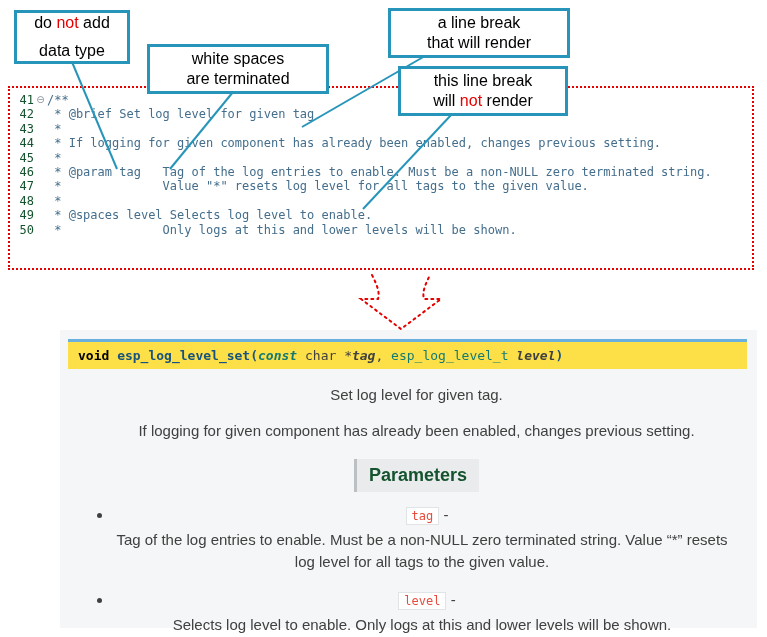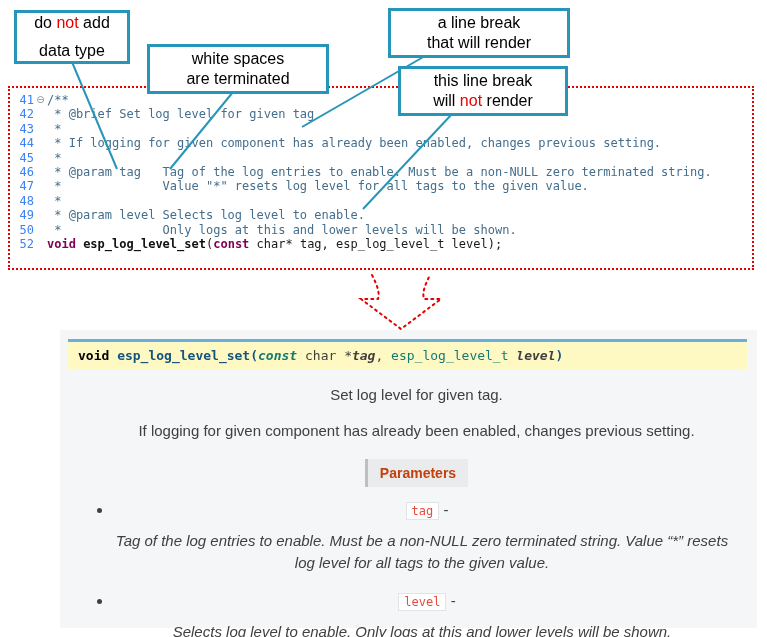--- a/index.html
+++ b/index.html
@@ -16,50 +16,50 @@
   
   #overlay{position:absolute;left:0;top:0;width:767px;height:637px;z-index:4;pointer-events:none;}
   .connector{stroke:var(--teal,#2795b9);stroke-width:2;}
   .arrow-path{stroke:var(--red,#e60000);stroke-width:2;fill:none;stroke-dasharray:2 4;stroke-linecap:round;}
 
   
   #code-panel{position:absolute;left:8px;top:86px;width:746px;height:184px;box-sizing:border-box;
               border:2px dotted var(--red,#e60000);background:#fff;padding:5px 0 0 2px;z-index:2;}
   .code-line{display:flex;font-family:"DejaVu Sans Mono",monospace;font-size:12px;
              line-height:14.4px;white-space:pre;}
-  .gutter{display:inline-block;width:22px;text-align:right;color:#3b82f6;flex:none;}
+  .gutter{display:inline-block;width:22px;text-align:right;color:#14532d;flex:none;}
   .fold{display:inline-block;width:13px;text-align:center;color:#8d959d;font-size:10px;flex:none;
         font-family:"DejaVu Sans",sans-serif;}
   .seg-comment{color:#446e8c;}
   .seg-keyword{color:#7f0055;font-weight:bold;}
   .seg-fn{color:#111;font-weight:bold;}
   .seg-plain{color:#1a1a1a;}
 
   
   #doc-panel{position:absolute;left:60px;top:330px;width:697px;height:298px;box-sizing:border-box;
              background:#f5f6f7;padding:9px 10px 0 8px;z-index:1;color:#404040;}
-  .sig{border-top:3px solid #6ab0de;background:#fef9c3;padding:6px 10px;
+  .sig{border-top:3px solid #6ab0de;background:#fde047;padding:6px 10px;
        font-family:"DejaVu Sans Mono",monospace;font-size:13px;white-space:pre;}
   .sig-kw{font-weight:bold;color:#000;}
   .sig-name{font-weight:bold;color:#17537f;}
   .sig-type{font-weight:bold;font-style:italic;color:#137a73;}
   .sig-type2{color:#137a73;}
   .sig-param{font-weight:bold;font-style:italic;color:#404040;}
   .sig-plain{color:#404040;}
   .doc-content{margin-left:24px;margin-right:6px;font-size:15px;text-align:center;}
   .doc-content p{margin:15px 0 0 0;line-height:1.4;}
   .params-label{display:inline-block;margin-top:18px;background:#e9ebed;
                 border-left:3px solid #bcc0c3;padding:6px 12px;font-weight:bold;
-                color:#c2410c;font-size:14px;}
+                color:#14532d;font-size:18px;}
   ul.params{margin:14px 0 0 0;padding-left:21px;list-style:disc;}
   ul.params li{margin-bottom:18px;}
   .chip{font-family:"DejaVu Sans Mono",monospace;font-size:12px;color:#e74c3c;background:#fff;
         border:1px solid #e1e4e5;padding:1px 5px;}
   .dash{color:#404040;}
-  .param-desc{margin-top:12px;line-height:1.45;max-width:618px;font-style:italic;}
+  .param-desc{margin-top:6px;line-height:1.45;max-width:618px;}
 </style>
 </head>
 <body>
 
 <div id="canvas">
 
   <svg id="overlay" viewBox="0 0 767 637">
     <line class="connector" x1="72" y1="62" x2="117" y2="169"></line>
     <line class="connector" x1="233" y1="92" x2="170" y2="169"></line>
     <line class="connector" x1="425" y1="56" x2="302" y2="127"></line>
@@ -90,23 +90,22 @@
   <div id="code-panel">
     <div>
         <div class="code-line"><span class="gutter">41</span><span class="fold">⊖</span><span class="seg-comment">/**</span></div>
         <div class="code-line"><span class="gutter">42</span><span class="fold"></span><span class="seg-comment"> * @brief Set log level for given tag</span></div>
         <div class="code-line"><span class="gutter">43</span><span class="fold"></span><span class="seg-comment"> *</span></div>
         <div class="code-line"><span class="gutter">44</span><span class="fold"></span><span class="seg-comment"> * If logging for given component has already been enabled, changes previous setting.</span></div>
         <div class="code-line"><span class="gutter">45</span><span class="fold"></span><span class="seg-comment"> *</span></div>
         <div class="code-line"><span class="gutter">46</span><span class="fold"></span><span class="seg-comment"> * @param tag   Tag of the log entries to enable. Must be a non-NULL zero terminated string.</span></div>
         <div class="code-line"><span class="gutter">47</span><span class="fold"></span><span class="seg-comment"> *              Value "*" resets log level for all tags to the given value.</span></div>
         <div class="code-line"><span class="gutter">48</span><span class="fold"></span><span class="seg-comment"> *</span></div>
-        <div class="code-line"><span class="gutter">49</span><span class="fold"></span><span class="seg-comment"> * @param level Selects log level to enable.</span></div>
+        <div class="code-line"><span class="gutter">49</span><span class="fold"></span><span class="seg-comment"> * @spaces level Selects log level to enable.</span></div>
         <div class="code-line"><span class="gutter">50</span><span class="fold"></span><span class="seg-comment"> *              Only logs at this and lower levels will be shown.</span></div>
-        <div class="code-line"><span class="gutter">52</span><span class="fold"></span><span class="seg-keyword">void</span><span class="seg-plain"> </span><span class="seg-fn">esp_log_level_set</span><span class="seg-plain">(</span><span class="seg-keyword">const</span><span class="seg-plain"> char* tag, esp_log_level_t level);</span></div>
       </div>
   </div>
 
   <div id="doc-panel">
     <div class="sig"><span class="sig-kw">void </span><span class="sig-name">esp_log_level_set</span><span class="sig-name">(</span><span class="sig-type">const</span><span class="sig-plain"> char *</span><span class="sig-param">tag</span><span class="sig-plain">, </span><span class="sig-type2">esp_log_level_t </span><span class="sig-param">level</span><span class="sig-name">)</span></div>
     <div class="doc-content">
       <p>Set log level for given tag.</p>
       <p>If logging for given component has already been enabled, changes previous setting.</p>
       <div class="params-label">Parameters</div>
       <ul class="params">

